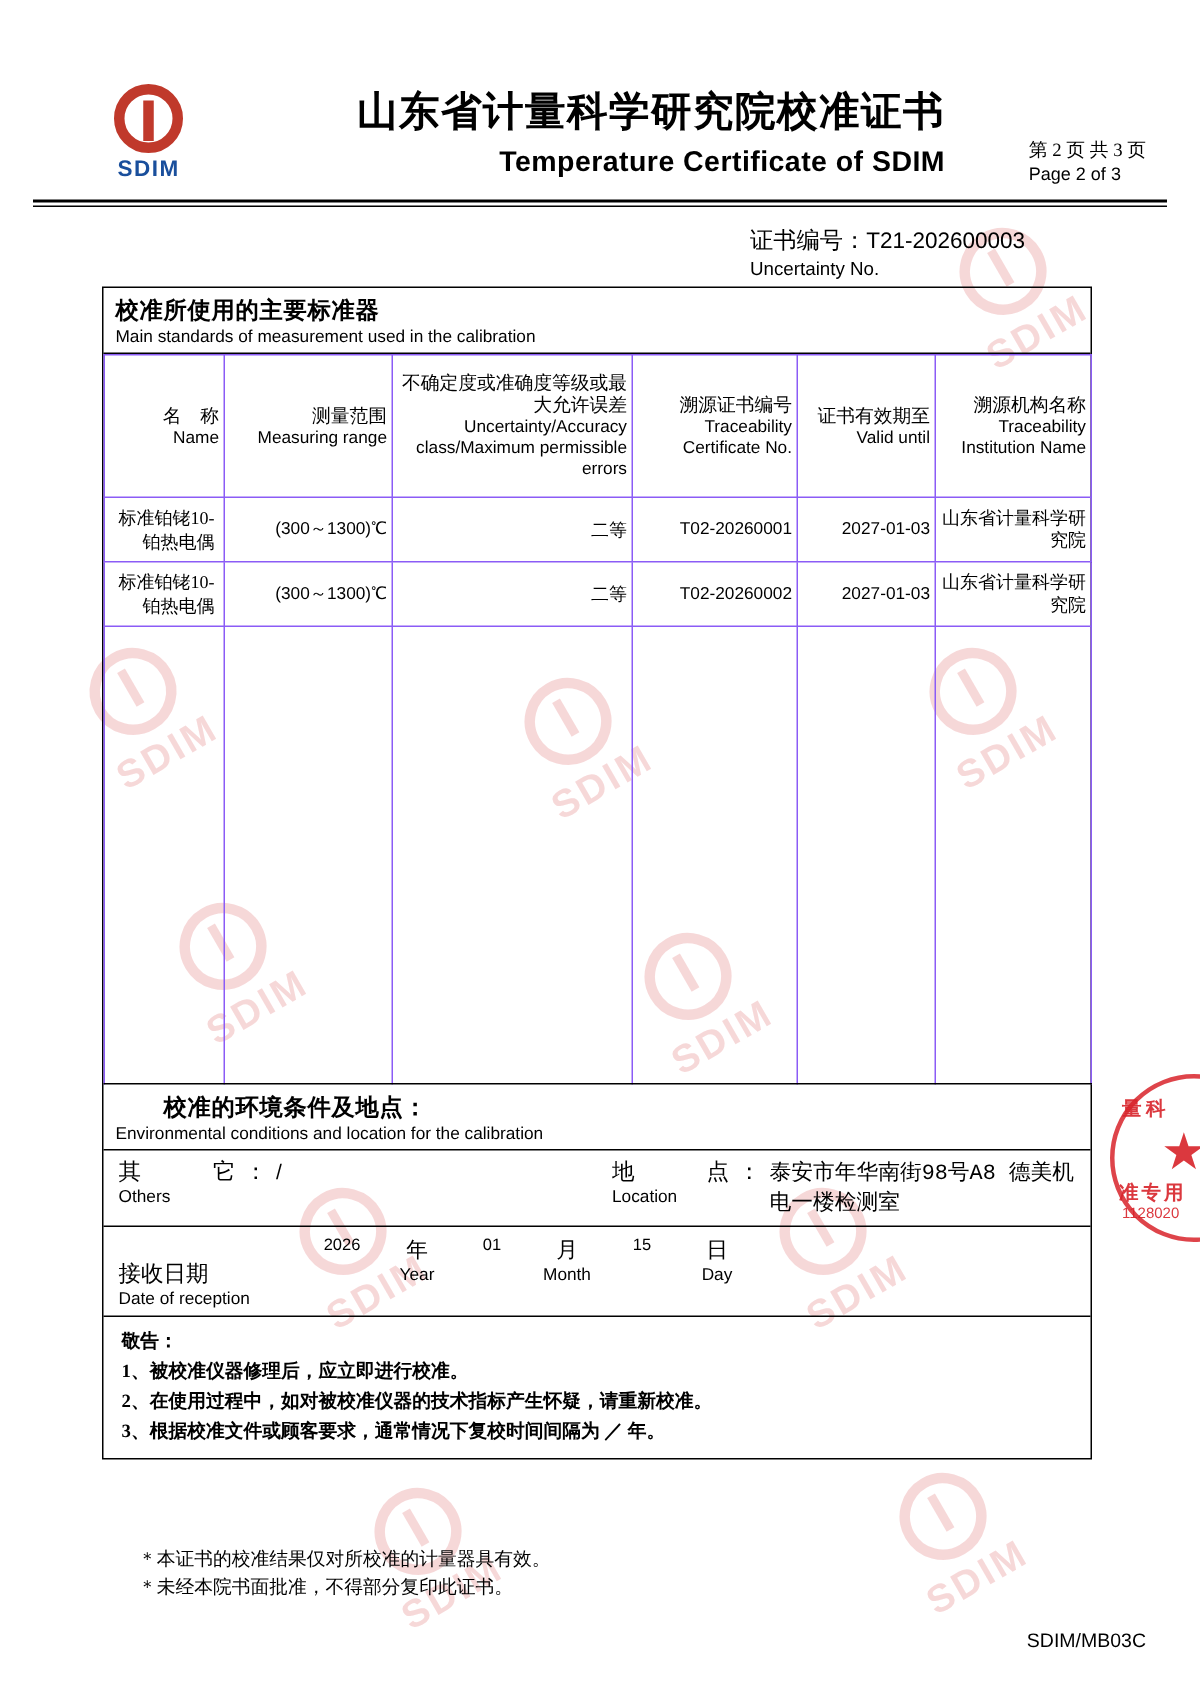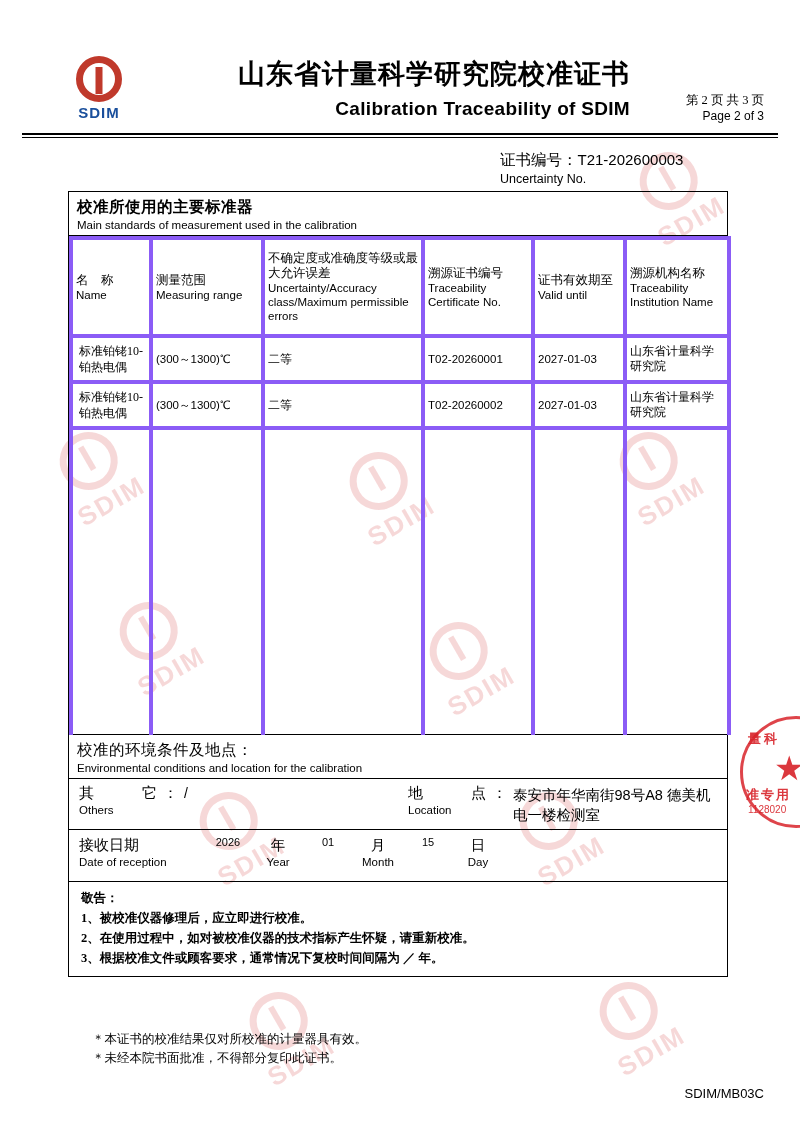--- a/index.html
+++ b/index.html
@@ -113,21 +113,20 @@
     font-family: "Liberation Sans", sans-serif;
     font-weight: bold;
     font-size: 19px;
     margin-top: 6px;
     letter-spacing: 0.3px;
   }
   .pageno {
     position: absolute;
     right: 36px;
     top: 92px;
-    text-align: right;
     font-size: 12.5px;
     line-height: 16px;
   }
   .pageno .en { font-family: "Liberation Sans", sans-serif; font-size: 12px; }
 
   .rule-wrap {
     position: absolute;
     left: 22px;
     right: 22px;
     top: 133px;
@@ -163,22 +162,22 @@
   }
   .sect-head .cn { font-size: 15.5px; font-weight: bold; letter-spacing: 0.5px; }
   .sect-head .en { font-family: "Liberation Sans", sans-serif; font-size: 11.5px; margin-top: 1px; }
 
   table.std {
     width: 100%;
     border-collapse: collapse;
     table-layout: fixed;
   }
   table.std th, table.std td {
-    border: 4px solid #8b5cf6;
-    text-align: left;
+    border: 1px solid #8b5cf6;
+    text-align: right;
     vertical-align: middle;
     padding: 4px 3px;
     font-size: 12px;
     line-height: 15px;
   }
   table.std th {
     font-weight: normal;
     height: 86px;
   }
   table.std th .cn { font-size: 12.5px; }
@@ -186,21 +185,21 @@
   table.std td { height: 28px; }
   table.std td .en { font-family: "Liberation Sans", sans-serif; font-size: 11.5px; }
   table.std tr.filler td { height: 296px; border-bottom: 1.2px solid #000; }
   table.std td.sp-name { font-size: 12px; line-height: 16px; padding: 5px 6px; }
 
   
   .env-head {
     padding: 5px 8px 4px 8px;
     border-bottom: 1.2px solid #000;
   }
-  .env-head .cn { font-size: 15.5px; font-weight: normal; letter-spacing: 0.5px; }
+  .env-head .cn { font-size: 15.5px; font-weight: bold; letter-spacing: 0.5px; margin-left: 32px; }
   .env-head .en { font-family: "Liberation Sans", sans-serif; font-size: 11.5px; margin-top: 1px; }
 
   .env-row {
     display: flex;
     border-bottom: 1.2px solid #000;
     min-height: 42px;
   }
   .env-cell {
     flex: 1 1 50%;
     padding: 5px 10px 4px 10px;
@@ -214,30 +213,30 @@
   }
   .lbl .cn { font-size: 15px; letter-spacing: 6px; }
   .lbl .en { font-family: "Liberation Sans", sans-serif; font-size: 11.5px; letter-spacing: 0; margin-top: 1px; }
   .val {
     font-family: "Liberation Sans", sans-serif;
     font-size: 14px;
     padding-top: 1px;
     flex: 1;
   }
   .val .unit { margin-left: 22px; }
-  .val.cnval { font-family: Liberation Sans, sans-serif; font-size: 14.5px; line-height: 20px; }
+  .val.cnval { font-family: Liberation Mono, monospace; font-size: 14.5px; line-height: 20px; }
 
   .recv-row {
     display: flex;
     align-items: flex-start;
     border-bottom: 1.2px solid #000;
     padding: 6px 10px 5px 10px;
     min-height: 40px;
   }
-  .recv-lbl { width: 128px; }
+  .recv-lbl { width: 128px; margin-top: 16px; }
   .recv-lbl .cn { font-size: 15px; }
   .recv-lbl .en { font-family: "Liberation Sans", sans-serif; font-size: 11.5px; margin-top: 1px; }
   .recv-date { display: flex; align-items: flex-start; }
   .dt { text-align: center; margin-right: 6px; }
   .dt .num { font-family: "Liberation Sans", sans-serif; font-size: 11px; }
   .dt .u-cn { font-size: 14.5px; }
   .dt .u-en { font-family: "Liberation Sans", sans-serif; font-size: 11.5px; margin-top: 1px; }
   .dt.numbox { min-width: 42px; }
   .dt.unitbox { min-width: 46px; }
 
@@ -340,21 +339,21 @@
   <div class="wm" style="left:600px; top:980px;"><span class="ring"></span><span>SDIM</span></div>
   <div class="wm" style="left:640px; top:150px;"><span class="ring"></span><span>SDIM</span></div>
 
   <div class="header">
     <div class="logo">
       <div class="logo-mark"></div>
       <div class="logo-text">SDIM</div>
     </div>
     <div class="title-block">
       <div class="title-cn">山东省计量科学研究院校准证书</div>
-      <div class="title-en">Calibration Traceability of SDIM</div>
+      <div class="title-en">Temperature Certificate of SDIM</div>
     </div>
     <div class="pageno">
       <div>第 2 页 共 3 页</div>
       <div class="en">Page 2 of 3</div>
     </div>
   </div>
 
   <div class="rule-wrap">
     <div class="rule-thick"></div>
     <div class="rule-thin"></div>

